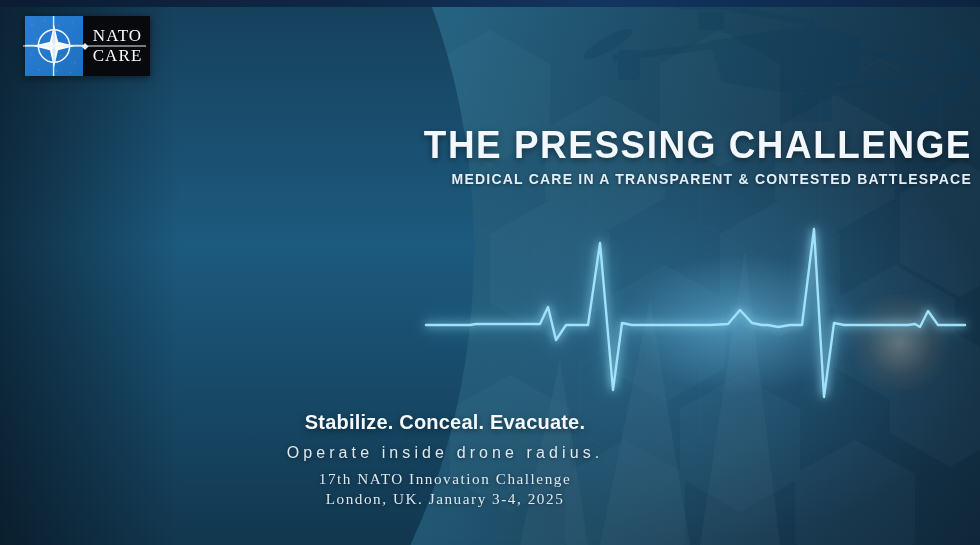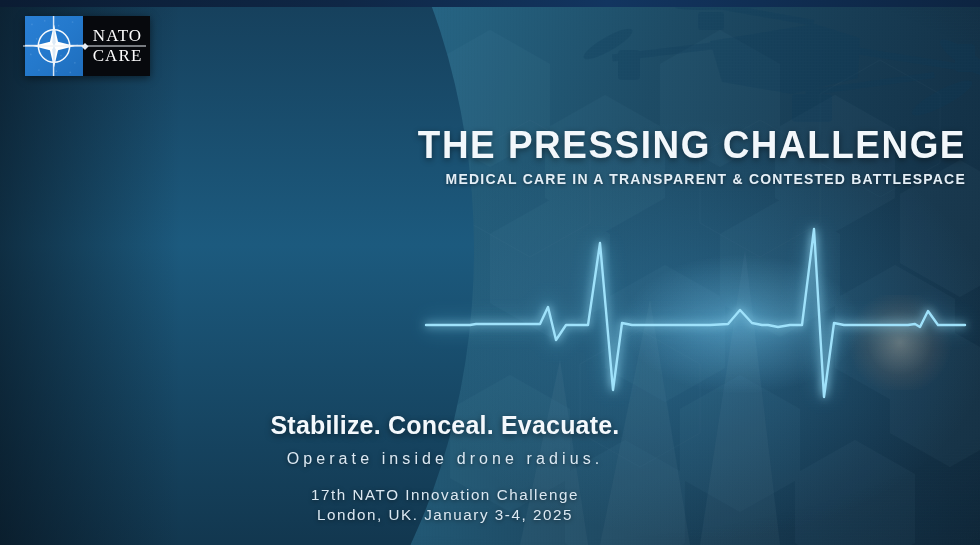--- a/index.html
+++ b/index.html
@@ -79,21 +79,21 @@
     clip-path: ellipse(444px 572px at 30px 250px);
     background: linear-gradient(180deg,#16405c,#1c5a7e 45%,#12374f);
     z-index: 1;
   }
 
   .photo-inner { position: absolute; inset: 0; z-index: 2; }
 
   
   .title-block {
     position: absolute;
-    left: 0; right: 14px;
+    left: 0; right: 8px;
     top: 126px;
     text-align: right;
     z-index: 6;
   }
   .main-title {
     font-size: 38px;
     font-weight: 700;
     letter-spacing: 1.6px;
     color: #f2f7fb;
     line-height: 1;
@@ -140,21 +140,21 @@
 
   
   .tagline-block {
     position: absolute;
     left: 0; right: 90px;
     top: 412px;
     text-align: center;
     z-index: 6;
   }
   .tagline {
-    font-size: 25px;
+    font-size: 20px;
     font-weight: 700;
     letter-spacing: .2px;
     color: #f3f8fc;
     text-shadow: 0 2px 6px rgba(0,0,0,.5);
     white-space: nowrap;
     line-height: 1.06;
   }
   .tagline-sub {
     margin-top: 11px;
     font-size: 16px;
@@ -166,21 +166,21 @@
   }
   .event-line {
     font-size: 15.2px;
     font-weight: 400;
     letter-spacing: 1.55px;
     color: #dbe8f2;
     text-shadow: 0 1px 4px rgba(0,0,0,.5);
     white-space: nowrap;
     line-height: 1.32;
   }
-  .event-lines { margin-top: 17px; }
+  .event-lines { margin-top: 7px; font-family: Liberation Serif, serif; }
 
   
   .nato-logo {
     position: absolute;
     left: 25px; top: 16px;
     width: 125px; height: 60px;
     z-index: 10;
     background: #07090d;
     display: flex;
     align-items: stretch;

